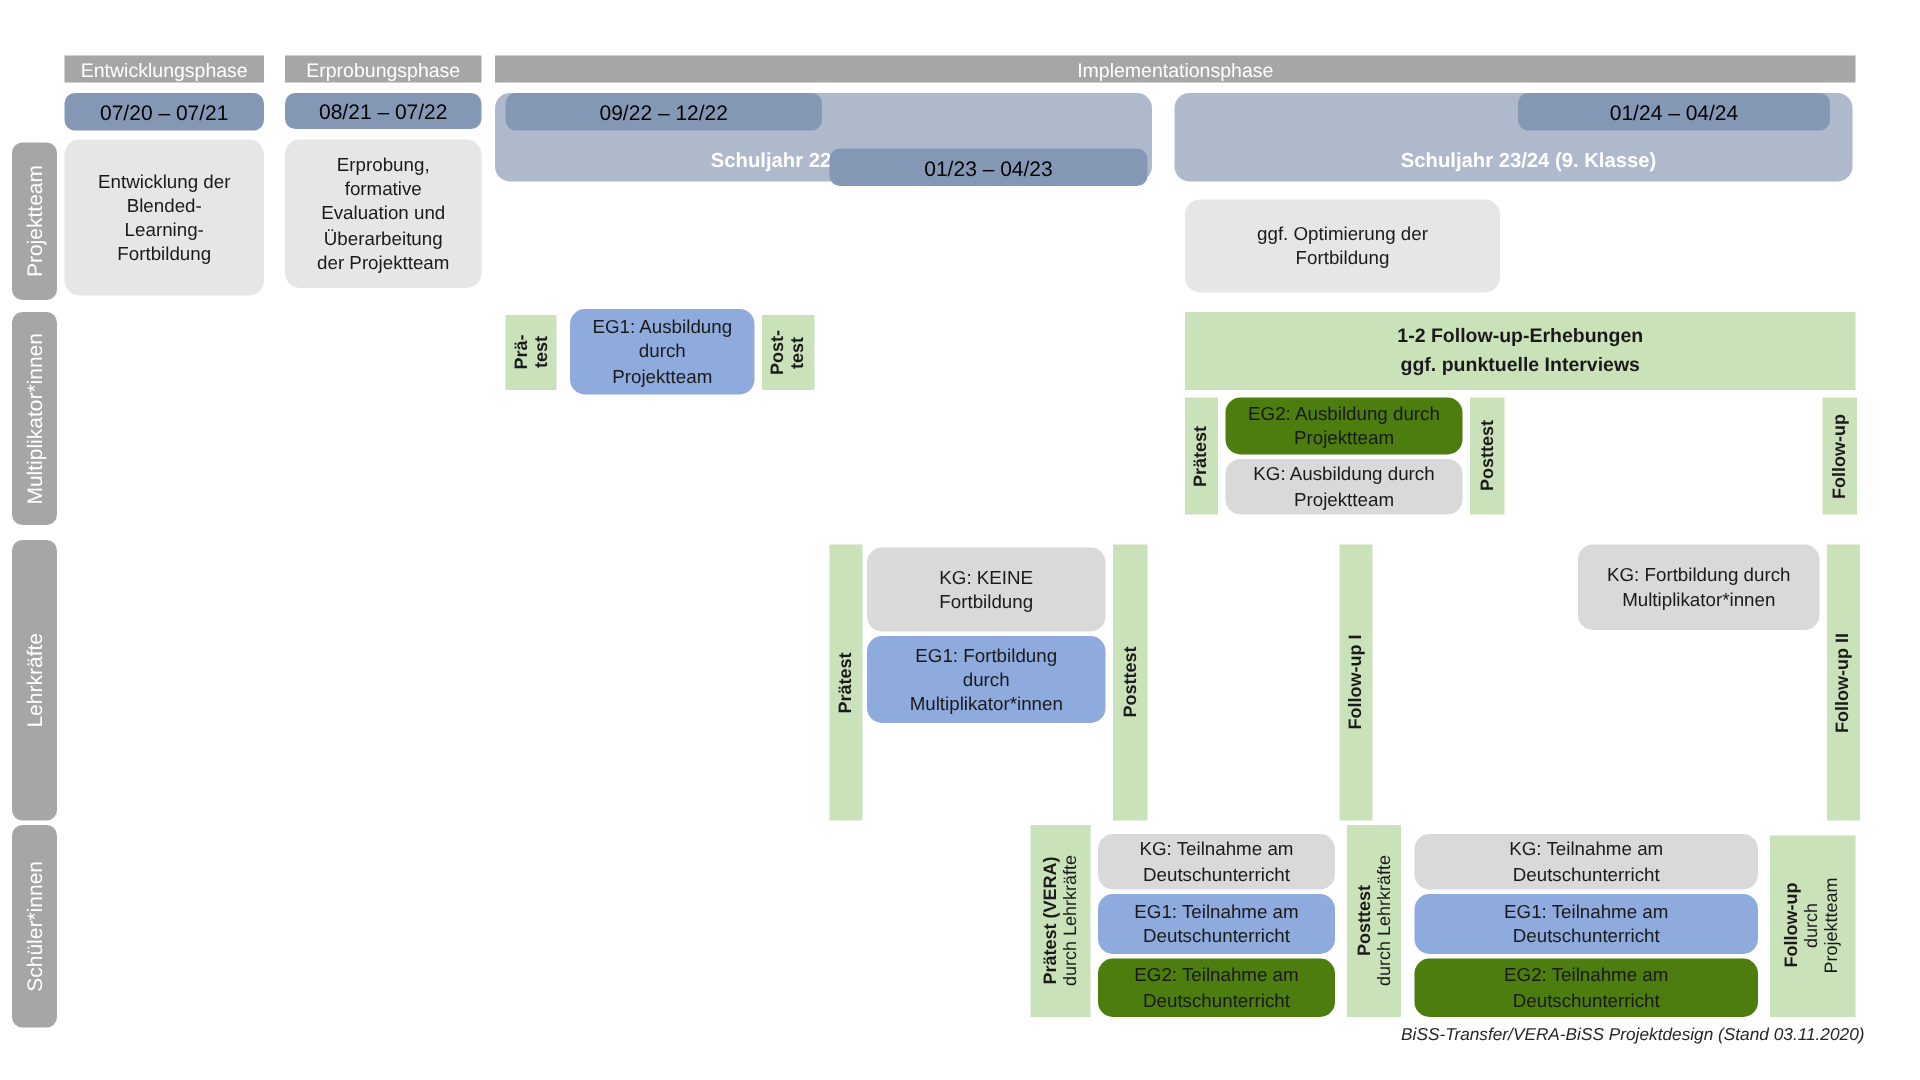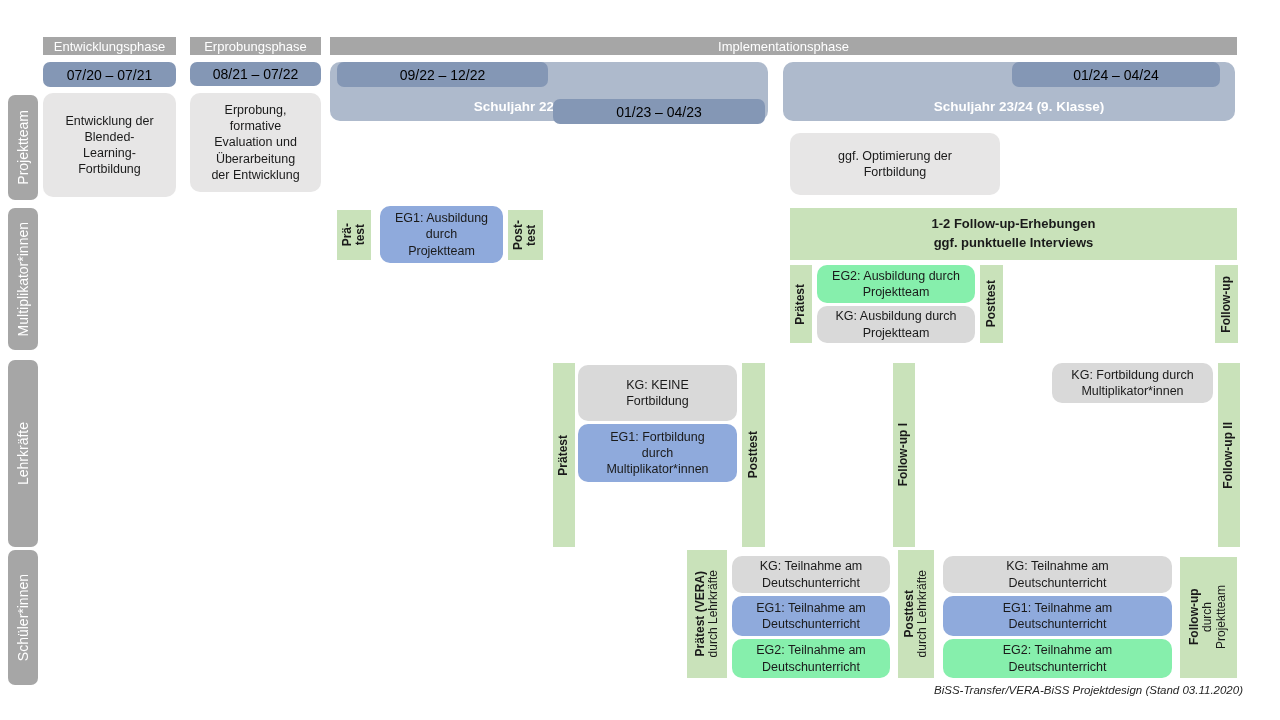--- a/index.html
+++ b/index.html
@@ -10,21 +10,21 @@
   .phase{background:#a6a6a6;color:#fff;font-size:13px;}
   .date{background:#8497b5;color:#000000;font-size:14px;border-radius:7px;}
   .band{background:#aebacc;border-radius:10px;color:#fff;font-weight:bold;font-size:13.5px;
         display:flex;align-items:flex-end;justify-content:center;padding-bottom:7px;padding-left:20px;}
   .side{background:#a6a6a6;color:#fff;border-radius:7px;}
   .box{border-radius:10px;font-size:12.5px;line-height:1.3;padding:2px 6px;}
   .box span{display:block;white-space:nowrap;}
   .graybox{background:#e7e6e6;}
   .kg{background:#d9d9d9;}
   .eg1{background:#8faadc;}
-  .eg2{background:#86efac;}
+  .eg2{background:#4d7c0f;}
   .green{background:#c9e2ba;}
   .greenbox{background:#c9e2ba;font-weight:bold;font-size:13px;line-height:1.45;border-radius:0;}
   .vt{writing-mode:vertical-rl;transform:rotate(180deg);text-align:center;line-height:1.12;}
   .vt span{display:block;white-space:nowrap;}
   .vbold{font-weight:bold;font-size:12px;}
   .sidetext{font-size:14px;line-height:1;}
   .nb{font-weight:normal;}
   .caption{font-style:italic;font-size:11.5px;color:#262626;text-align:right;}
 </style>
 </head>
@@ -85,21 +85,21 @@
         <span>Learning-</span>
         <span>Fortbildung</span>
       </div>
   </div>
   <div class="abs flexc box graybox" style="left:190px;top:93px;width:131px;height:99px;">
     <div>
         <span>Erprobung,</span>
         <span>formative</span>
         <span>Evaluation und</span>
         <span>Überarbeitung</span>
-        <span>der Entwicklung</span>
+        <span>der Projektteam</span>
       </div>
   </div>
   <div class="abs flexc box graybox" style="left:790px;top:133px;width:210px;height:62px;">
     <div>
         <span>ggf. Optimierung der</span>
         <span>Fortbildung</span>
       </div>
   </div>
 
   <div class="abs flexc green" style="left:337px;top:210px;width:34px;height:50px;">
@@ -164,21 +164,21 @@
         <span>durch</span>
         <span>Multiplikator*innen</span>
       </div>
   </div>
   <div class="abs flexc green" style="left:742px;top:363px;width:23px;height:184px;">
     <div class="vt vbold">Posttest</div>
   </div>
   <div class="abs flexc green" style="left:893px;top:363px;width:22px;height:184px;">
     <div class="vt vbold">Follow-up I</div>
   </div>
-  <div class="abs flexc box kg" style="left:1052px;top:363px;width:161px;height:40px;">
+  <div class="abs flexc box kg" style="left:1052px;top:363px;width:161px;height:57px;">
     <div>
         <span>KG: Fortbildung durch</span>
         <span>Multiplikator*innen</span>
       </div>
   </div>
   <div class="abs flexc green" style="left:1218px;top:363px;width:22px;height:184px;">
     <div class="vt vbold">Follow-up II</div>
   </div>
 
   <div class="abs flexc green" style="left:687px;top:550px;width:40px;height:128px;">

